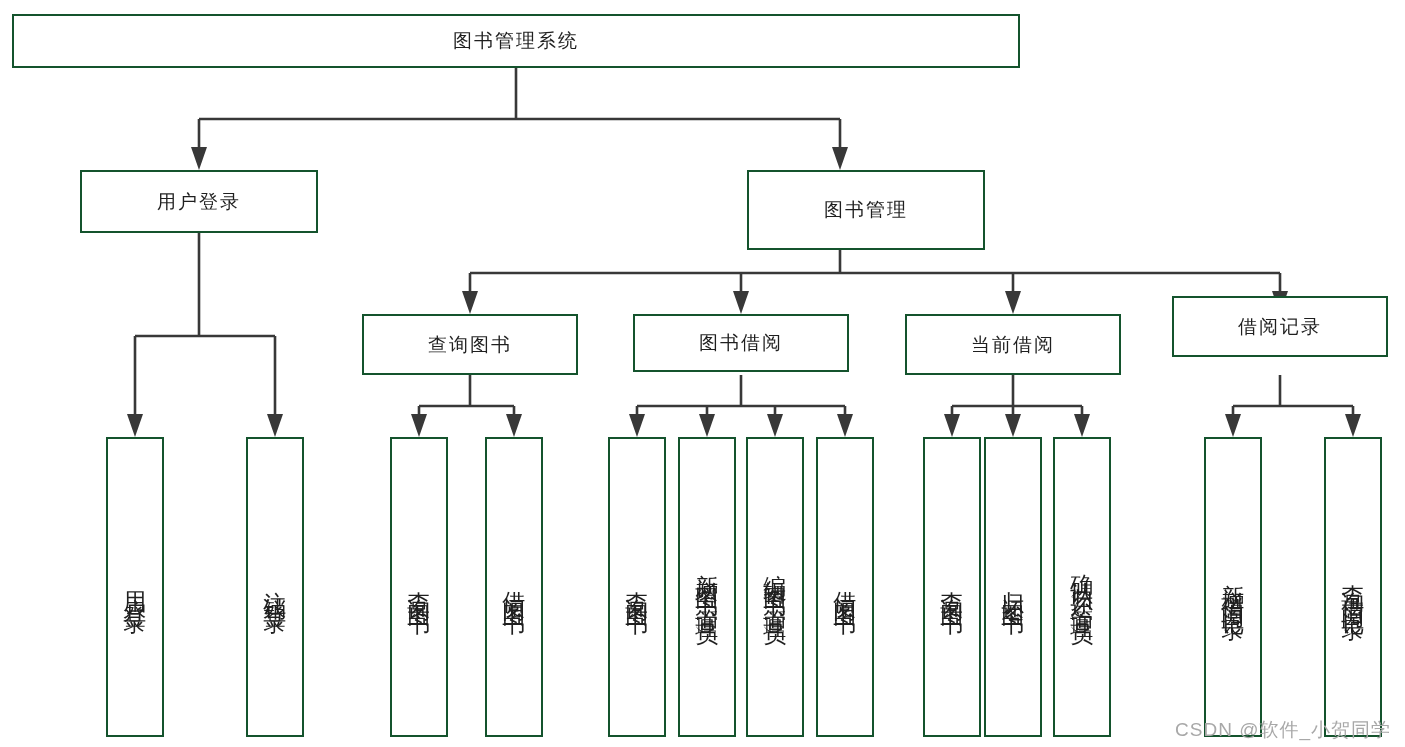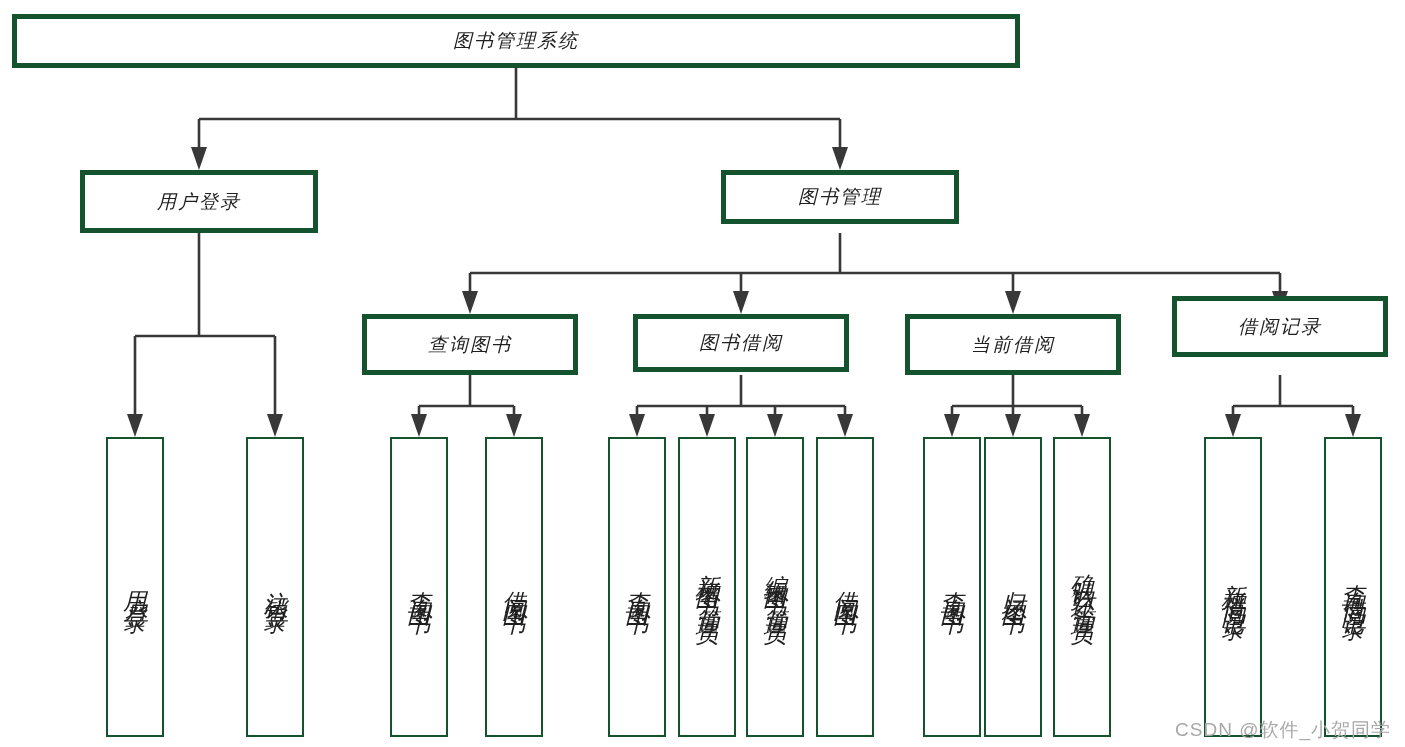--- a/index.html
+++ b/index.html
@@ -13,27 +13,26 @@
   }
   #connectors {
     position: absolute;
     left: 0; top: 0;
     width: 1405px; height: 747px;
   }
   .node {
     position: absolute;
     box-sizing: border-box;
     background: #ffffff;
-    border: 5px solid #14532d;
+    border: 2px solid #14532d;
     color: #1f1f1f;
     display: flex;
     align-items: center;
     justify-content: center;
     text-align: center;
-    font-style: italic;
   }
   .hlabel {
     font-size: 19px;
     letter-spacing: 2px;
     white-space: nowrap;
   }
   .leaf { border-width: 2.5px; }
   .vtext {
     writing-mode: vertical-rl;
     text-orientation: mixed;
@@ -98,21 +97,21 @@
     </g>
   </svg>
 
   <div class="node" style="left:12px; top:14px; width:1008px; height:54px;">
     <span class="hlabel">图书管理系统</span>
   </div>
 
   <div class="node" style="left:80px; top:170px; width:238px; height:63px;">
     <span class="hlabel">用户登录</span>
   </div>
-  <div class="node" style="left:721px; top:170px; width:238px; height:54px;">
+  <div class="node" style="left:747px; top:170px; width:238px; height:80px;">
     <span class="hlabel">图书管理</span>
   </div>
 
   <div class="node" style="left:362px; top:314px; width:216px; height:61px;">
     <span class="hlabel">查询图书</span>
   </div>
   <div class="node" style="left:633px; top:314px; width:216px; height:58px;">
     <span class="hlabel">图书借阅</span>
   </div>
   <div class="node" style="left:905px; top:314px; width:216px; height:61px;justify-content:center;">

